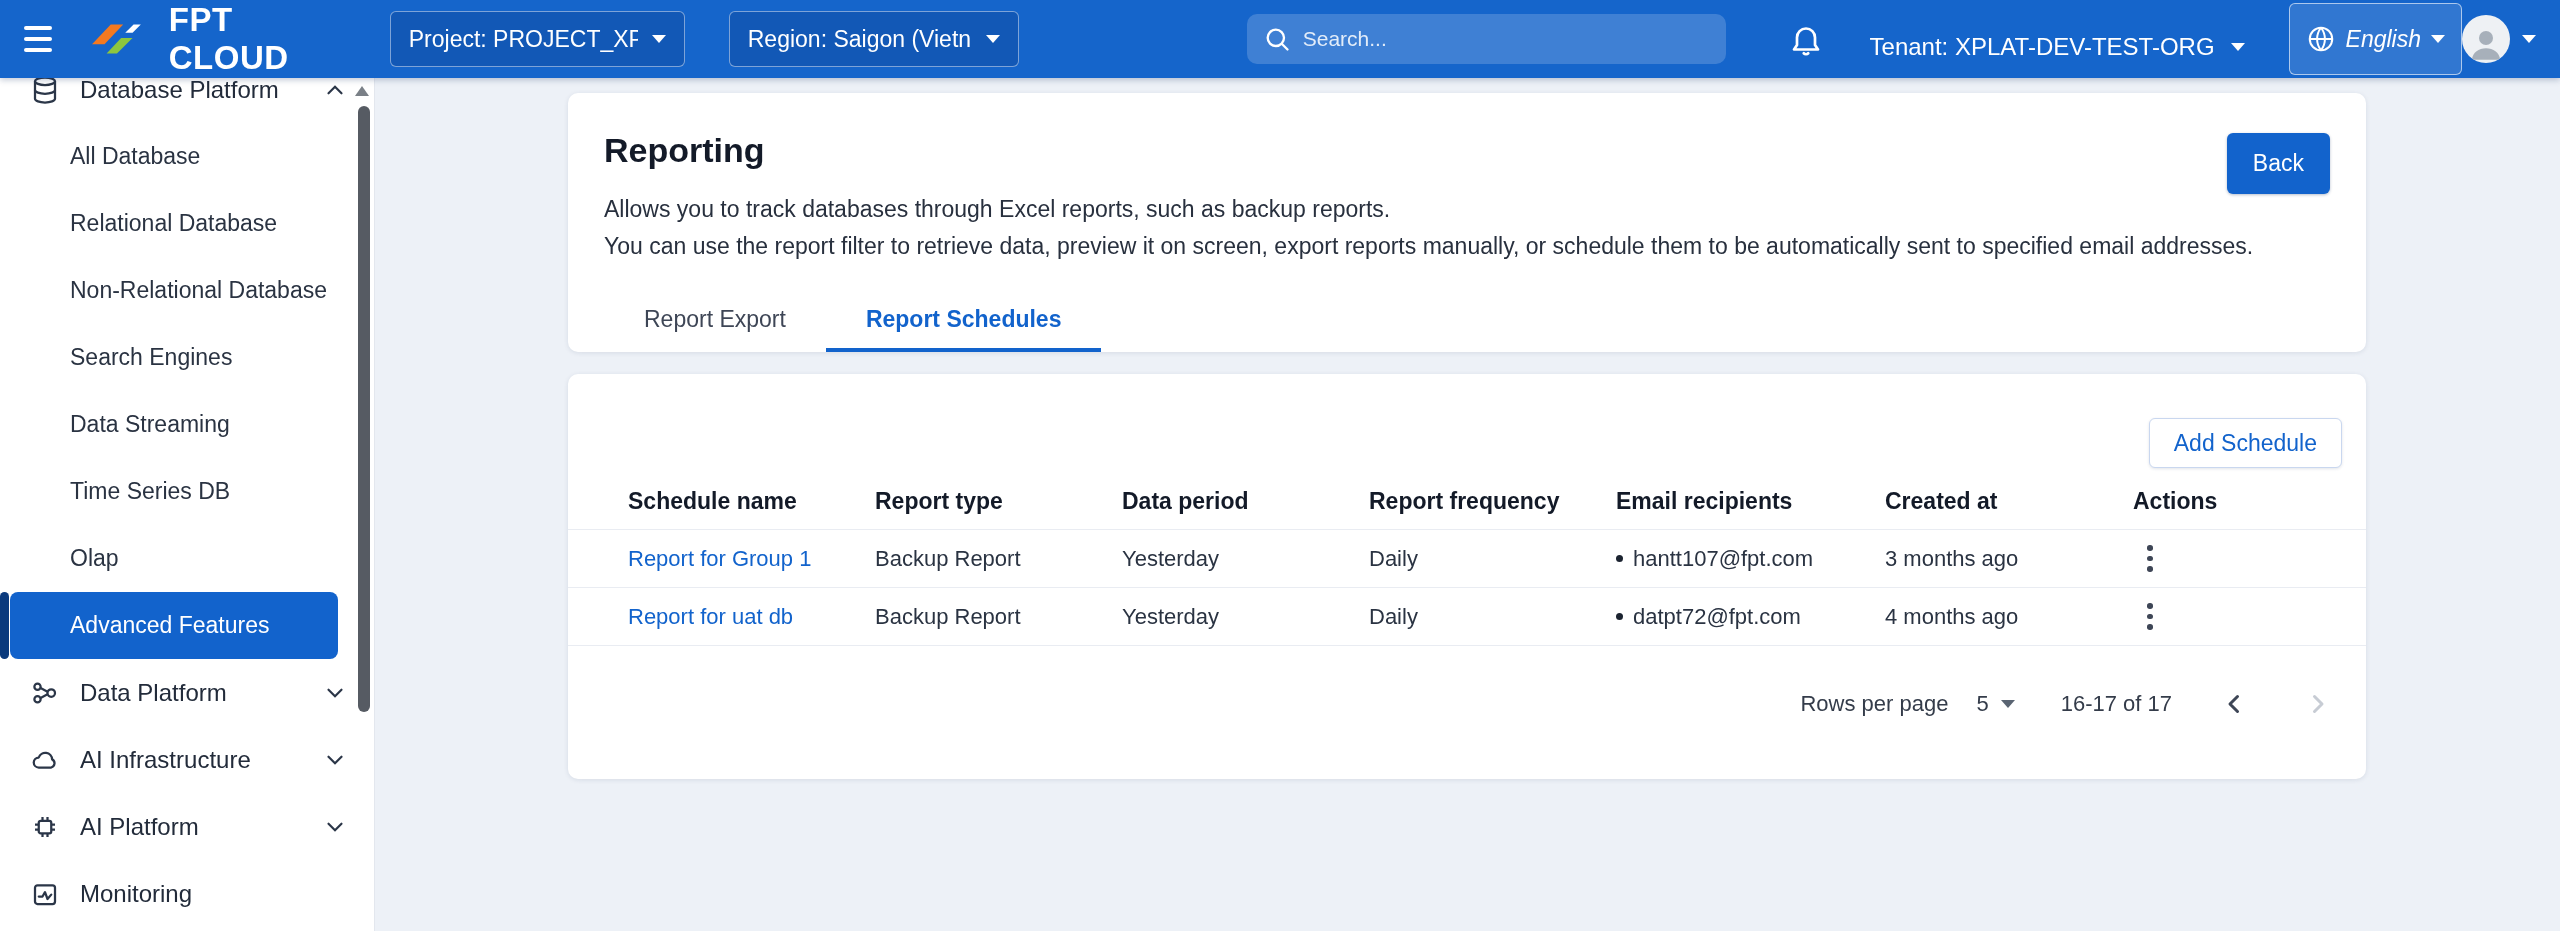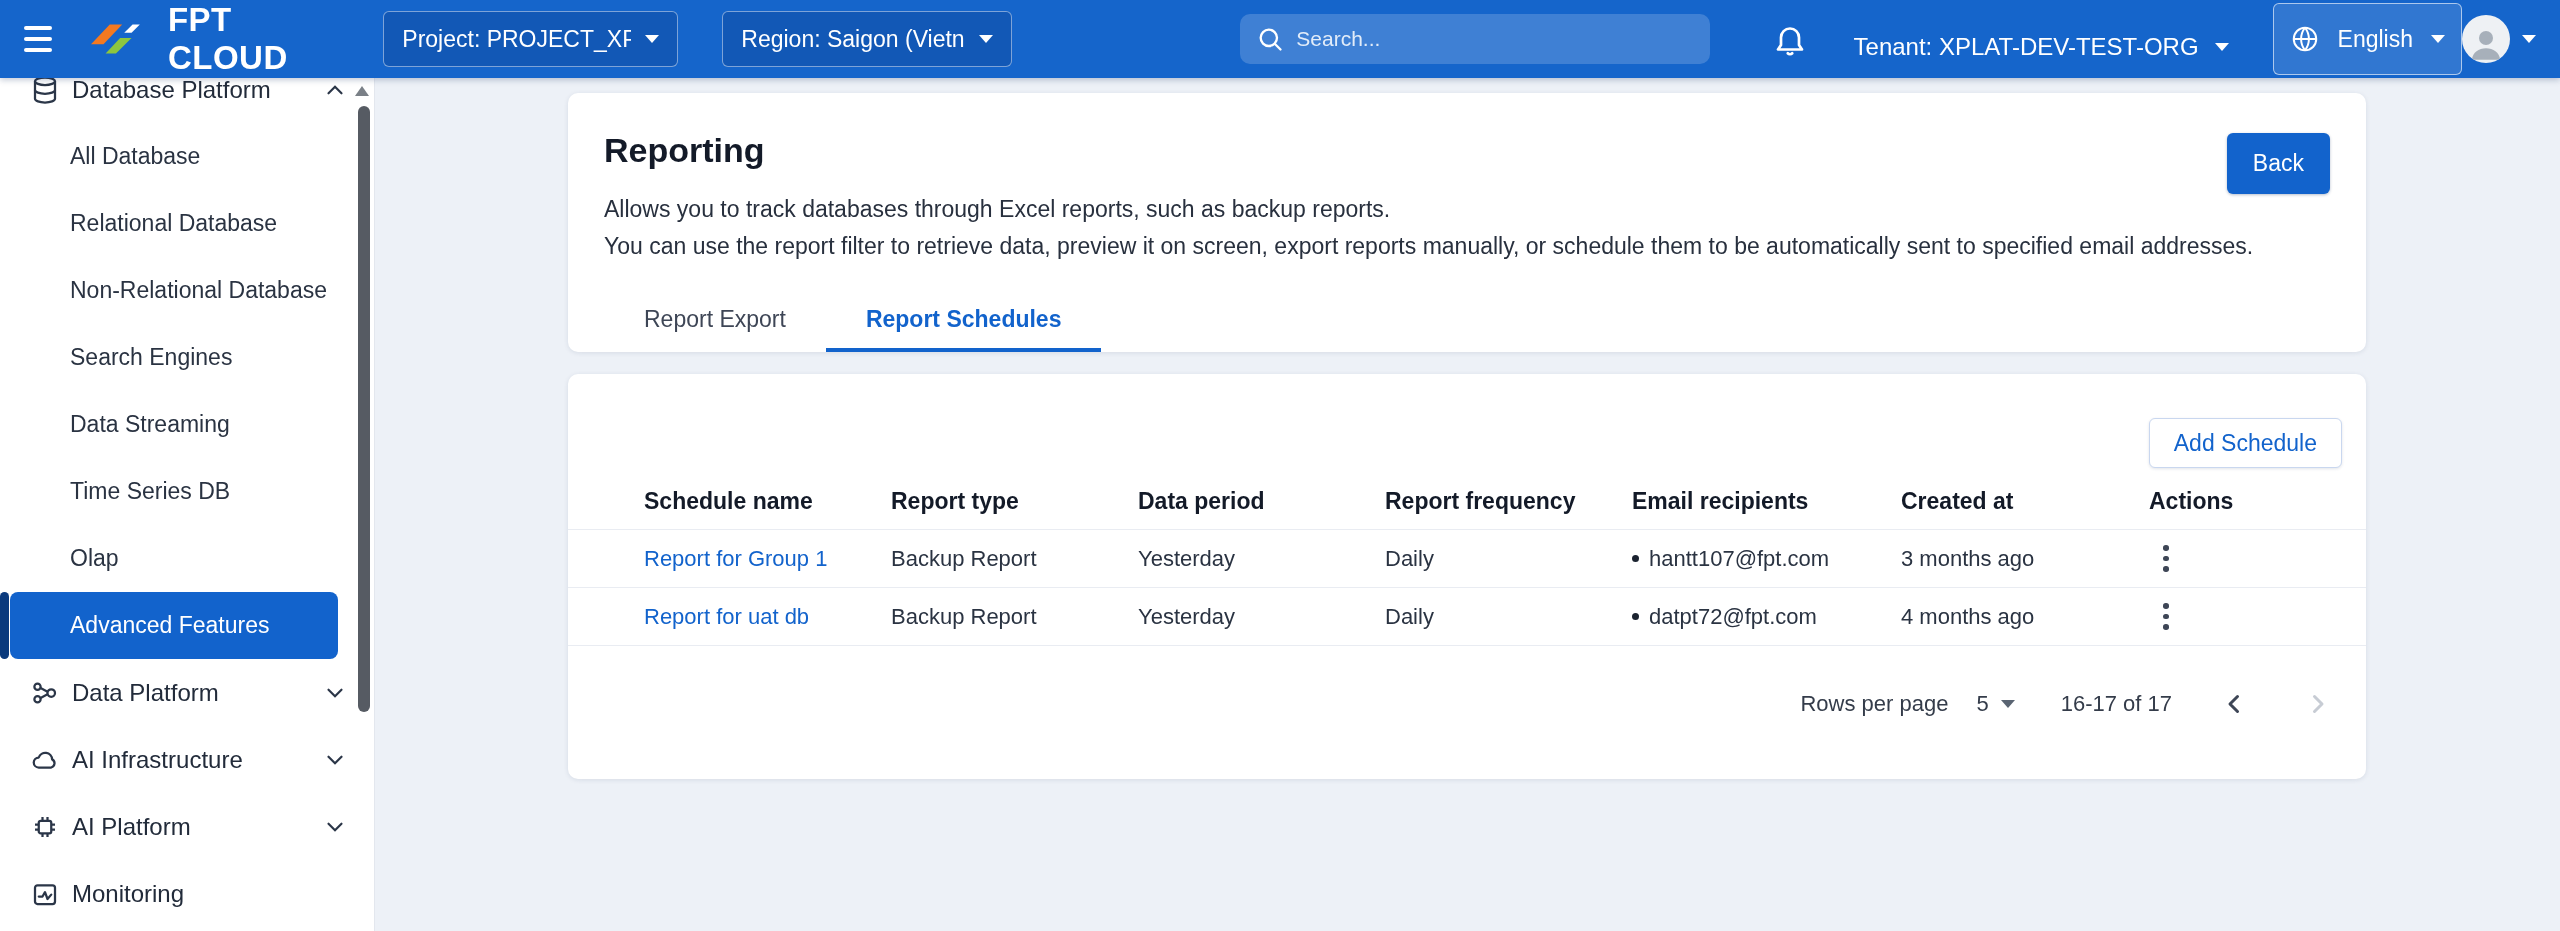--- a/index.html
+++ b/index.html
@@ -22,31 +22,31 @@
            border-top:8px solid #fff; flex:none; }
   .caret.gray { border-top-color:#5a6472; }
   .project { width:295px; margin-left:36px; }
   .region  { width:290px; margin-left:44px; }
   .search { margin-left:228px; width:493px; height:50px; border-radius:10px; background:rgba(255,255,255,.18);
             display:flex; align-items:center; padding:0 16px; gap:12px; }
   .search input { flex:1; background:transparent; border:none; outline:none; color:#fff; font-size:21px; font-family:inherit; }
   .search input::placeholder { color:rgba(255,255,255,.85); }
   .bell { margin-left:62px; background:none; border:none; cursor:pointer; display:flex; }
   .tenant { margin-left:46px; display:flex; align-items:center; gap:16px; color:#fff; font-size:24px; font-weight:500; cursor:pointer; white-space:nowrap;margin-top:16px; }
-  .lang { margin-left:44px; height:72px; padding:0 16px; display:flex; align-items:center; gap:18px;
+  .lang { margin-left:44px; height:72px; padding:0 16px; display:flex; align-items:center; gap:10px;
           border:1px solid rgba(255,255,255,.6); border-radius:6px; background:rgba(255,255,255,.12);
-          color:#fff; font-size:23px; cursor:pointer; font-family:inherit; }
+          color:#fff; font-size:23px; cursor:pointer; font-family:inherit;font-style:italic; }
   .avatar-wrap { margin-left:auto; margin-right:24px; display:flex; align-items:center; gap:12px; cursor:pointer; }
   .avatar { width:48px; height:48px; border-radius:50%; background:#eef1f4; display:flex; align-items:flex-end; justify-content:center; overflow:hidden; }
 
   
   .sidebar { position:absolute; top:78px; left:0; bottom:0; width:375px; background:#fff;
              border-right:1px solid #e3e7ee; overflow:hidden; z-index:10; }
   .nav { margin-top:-22px; }
-  .nav-head, .nav-item { height:67px; display:flex; align-items:center; padding:0 26px 0 30px; gap:12px;
+  .nav-head, .nav-item { height:67px; display:flex; align-items:center; padding:0 26px 0 30px; gap:20px;
                          font-size:24px; color:#222b3a; cursor:pointer; font-weight:500; }
   .nav-head .chev, .nav-item .chev { margin-left:auto; display:flex; }
   .nav-sub { height:67px; display:flex; align-items:center; padding-left:70px; font-size:23px; color:#2a3342;
              cursor:pointer; position:relative;text-align:right; }
   .nav-sub.active { background:#1263cc; color:#fff; margin:0 36px 0 10px; border-radius:8px; padding-left:60px; font-weight:500; }
   .nav-sub.active::before { content:""; position:absolute; left:-10px; top:0; bottom:0; width:9px;
                             background:#0a3a7d; border-radius:5px; }
   .sb-scroll-arrow { position:absolute; top:8px; right:5px; width:0; height:0;
                      border-left:7px solid transparent; border-right:7px solid transparent;
                      border-bottom:10px solid #7a8087; cursor:pointer; }
@@ -68,21 +68,21 @@
   .tabs { position:absolute; bottom:0; left:36px; display:flex;justify-content:space-between; }
   .tab { height:62px; padding:0 40px; display:flex; align-items:center; font-size:23px; font-weight:500;
          color:#3e4656; cursor:pointer; border-bottom:4px solid transparent; }
   .tab.active { color:#1263cc; font-weight:700; border-bottom-color:#1263cc; }
 
   .add-btn { position:absolute; top:44px; right:24px; height:50px; padding:0 24px; background:#fff;
              border:1px solid #c9d7ef; border-radius:6px; color:#1263cc; font-size:23px; font-weight:500;
              font-family:inherit; cursor:pointer; box-shadow:0 1px 3px rgba(20,40,80,.12); }
   .tbl { position:absolute; top:100px; left:0; right:0; }
   .trow { display:grid; grid-template-columns:247px 247px 247px 247px 269px 248px 1fr;
-          align-items:center; padding-left:76px; border-bottom:1px solid #e9ecf2; }
+          align-items:center; padding-left:60px; border-bottom:1px solid #e9ecf2; }
   .trow.head { height:56px; font-size:23px; font-weight:700; color:#131a28; }
   .trow.data { height:58px; font-size:22px; color:#2a3342; }
   .cell-link { color:#1263cc; cursor:pointer; text-decoration:none; }
   .email { display:flex; align-items:center; gap:10px; }
   .bullet { width:7px; height:7px; border-radius:50%; background:#1b2330; flex:none; }
   .kebab { background:none; border:none; cursor:pointer; display:flex; flex-direction:column; gap:5px;
            padding:8px; margin-left:6px; width:fit-content; }
   .kebab i { width:5.5px; height:5.5px; border-radius:50%; background:#3e4656; }
 
   .pagination { position:absolute; top:305px; right:30px; height:50px; display:flex; align-items:center;

